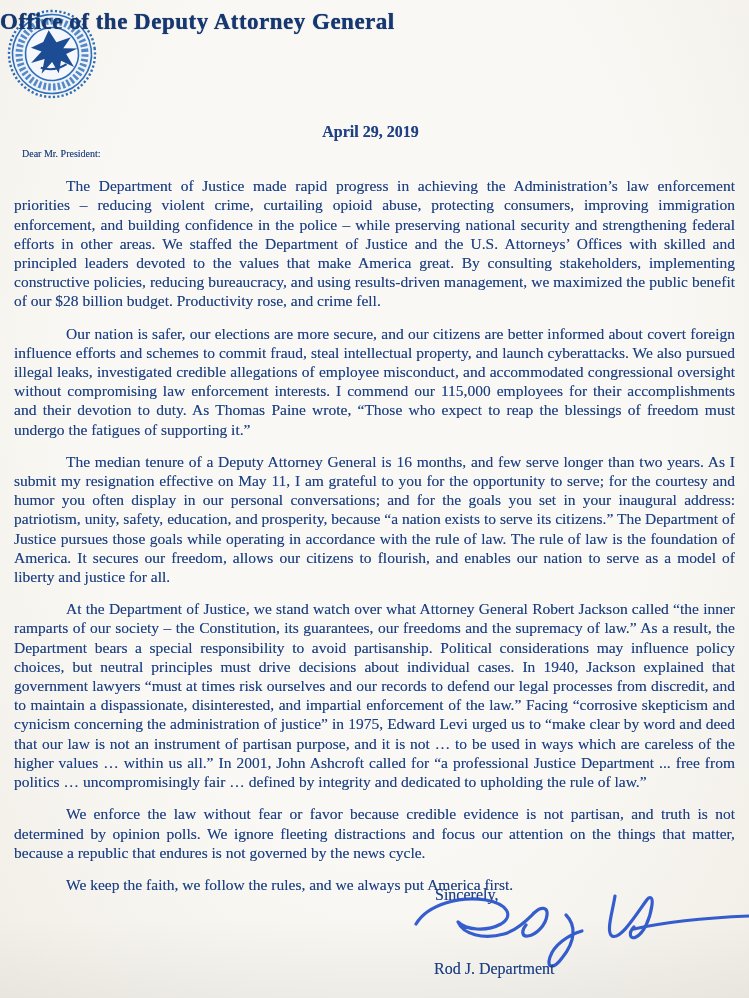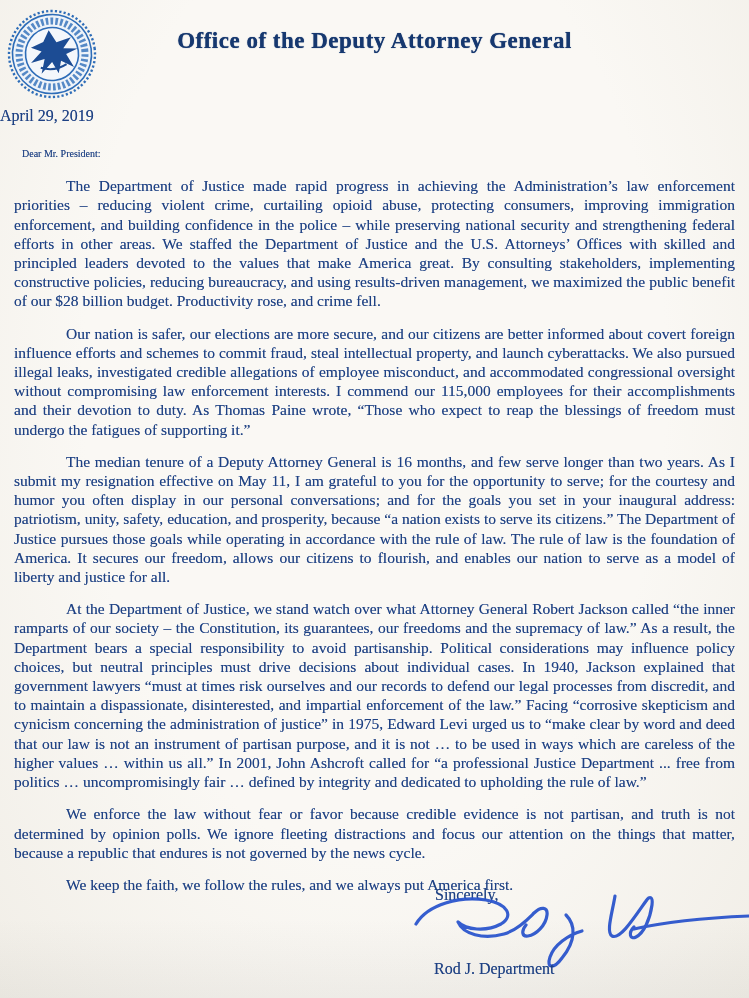--- a/index.html
+++ b/index.html
@@ -21,48 +21,48 @@
     left: 6px;
     top: 8px;
     width: 92px;
     height: 92px;
     transform: rotate(-8deg);
   }
 
   
   .letterhead {
     position: absolute;
-    top: 28px;
+    top: 9px;
     left: 0;
     right: 0;
-    text-align: center;
     color: #16386f;
   }
   .office-line {
     font-size: 23px;
     font-weight: bold;
     letter-spacing: 0.5px;
     text-shadow: 0 0 0.8px #16386f;
   }
   .city-line {
     margin-top: 7px;
     font-size: 17px;
     font-weight: bold;
     letter-spacing: 1px;
     text-shadow: 0 0 0.8px #16386f;
   }
   .date-line {
     position: absolute;
-    top: 107px;
+    top: 123px;
     left: 0;
     right: 8px;
-    text-align: left;
+    text-align: center;
     font-size: 16px;
     color: #1e4184;
     text-shadow: 0 0 0.4px rgba(30,65,132,0.6);
+    font-weight: bold;
   }
 
   
   .letter-body {
     position: absolute;
     top: 144px;
     left: 14px;
     width: 721px;
     color: #1e4184;
     text-shadow: 0 0 0.4px rgba(30,65,132,0.55);

